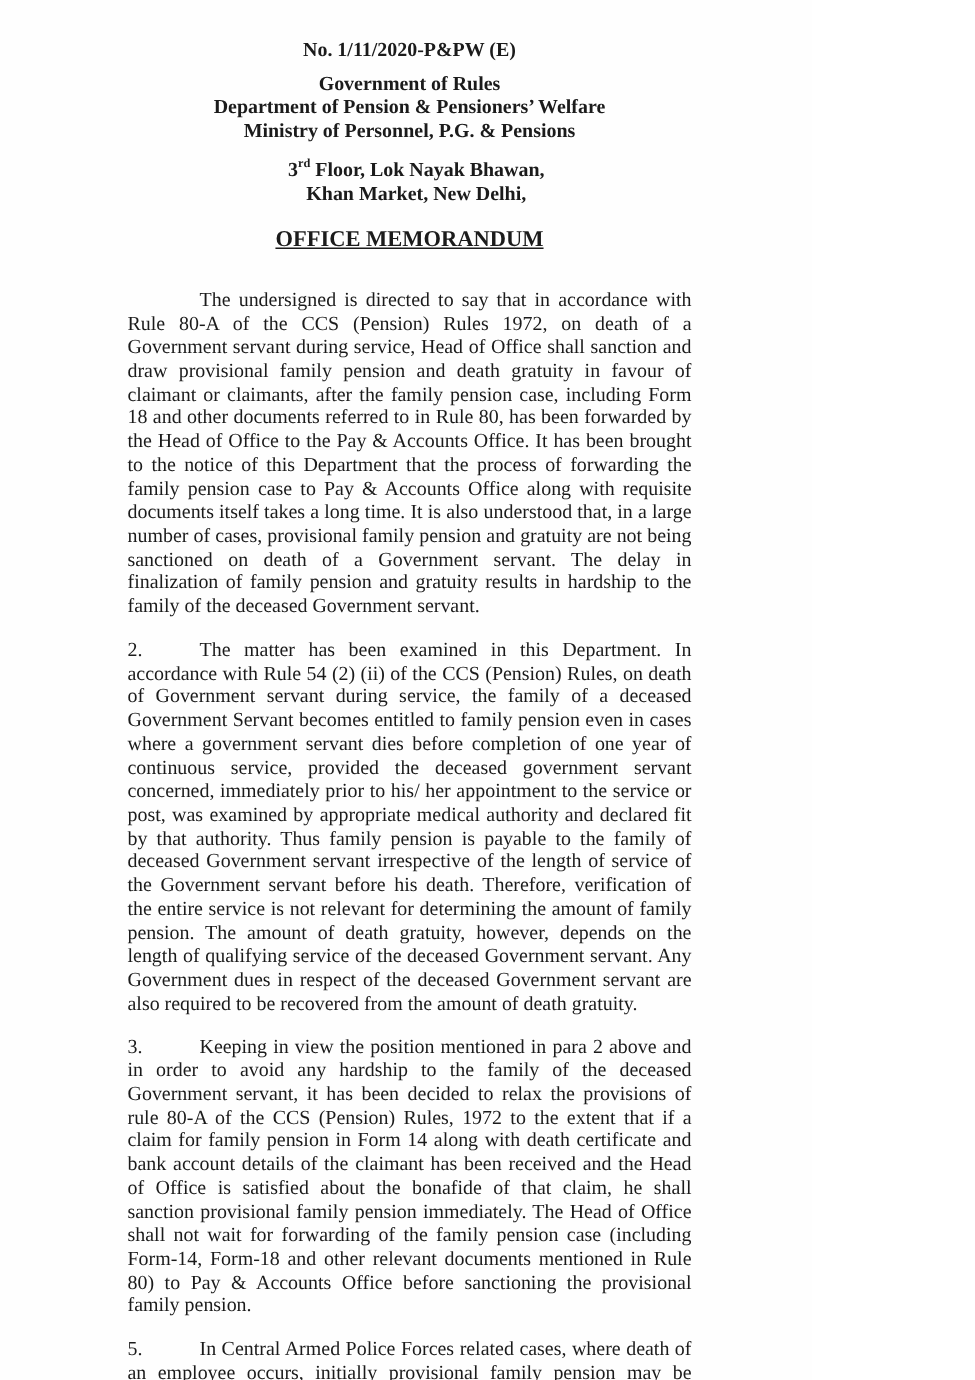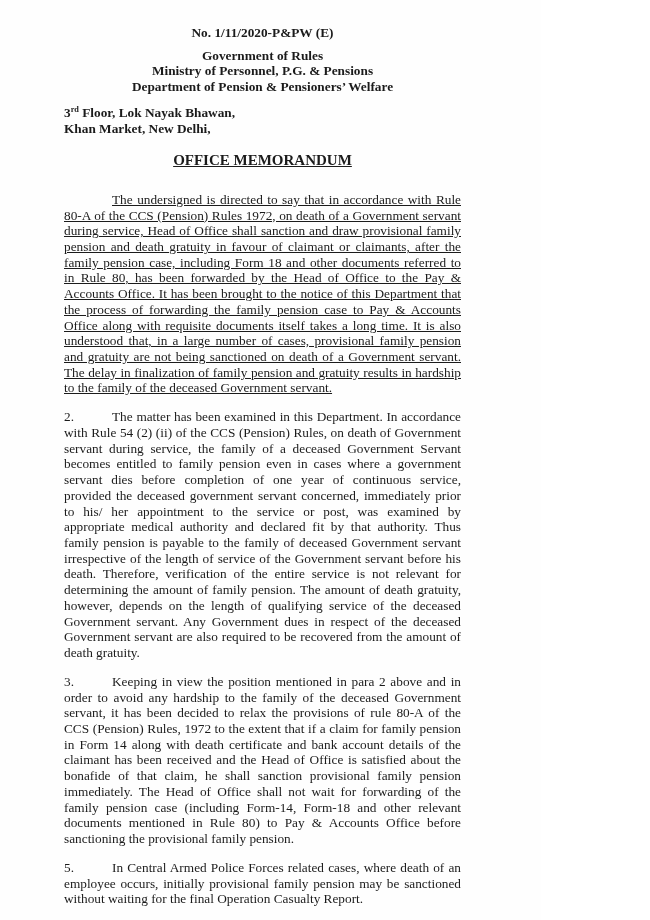--- a/index.html
+++ b/index.html
@@ -6,31 +6,31 @@
   .page {
     position: relative;
     width: 541px;
     height: 920px;
     box-sizing: border-box;
     background: #fefefe;
     color: #1b1b1b;
     font-family: "Liberation Serif", serif;
     font-size: 13.3px;
     line-height: 15.7px;
-    padding: 25px 80px 0 64px;
+    padding: 25px 80px 0 85px;
     overflow: hidden;
   }
   .doc-header {
     text-align: center;
     font-weight: bold;
   }
   .ref-no { margin-bottom: 7px; }
   .org-line { }
   .address-block {
-    text-align: left;
+    text-align: center;
     font-weight: bold;
     margin-top: 10px;
     margin-right: -9px;
   }
   .memo-title {
     text-align: center;
     font-weight: bold;
     font-size: 15px;
     margin-top: 17px;
   }
@@ -40,37 +40,37 @@
     text-align: justify;
   }
   .label-col {
     display: inline-block;
     width: 48px;
   }
   .body-para {
     text-align: justify;
     margin-top: 10px;
   }
-  .body-para.first { margin-top: 23px; text-decoration: underline; }
+  .body-para.first { margin-top: 23px; }
   sup {
     font-size: 0.62em;
     vertical-align: super;
     line-height: 0;
   }
 </style>
 </head>
 <body>
 
 <div class="page">
 
   <div class="doc-header">
     <div class="ref-no">No. 1/11/2020-P&amp;PW (E)</div>
     <div class="org-line">Government of Rules</div>
+    <div class="org-line">Department of Pension &amp; Pensioners’ Welfare</div>
     <div class="org-line">Ministry of Personnel, P.G. &amp; Pensions</div>
-    <div class="org-line">Department of Pension &amp; Pensioners’ Welfare</div>
   </div>
 
   <div class="address-block">
     <div><span>3</span><sup>rd</sup><span> Floor, Lok Nayak Bhawan,</span></div>
     <div>Khan Market, New Delhi,</div>
   </div>
 
   <div class="memo-title">
     <span class="underlined">OFFICE MEMORANDUM</span>
   </div>

